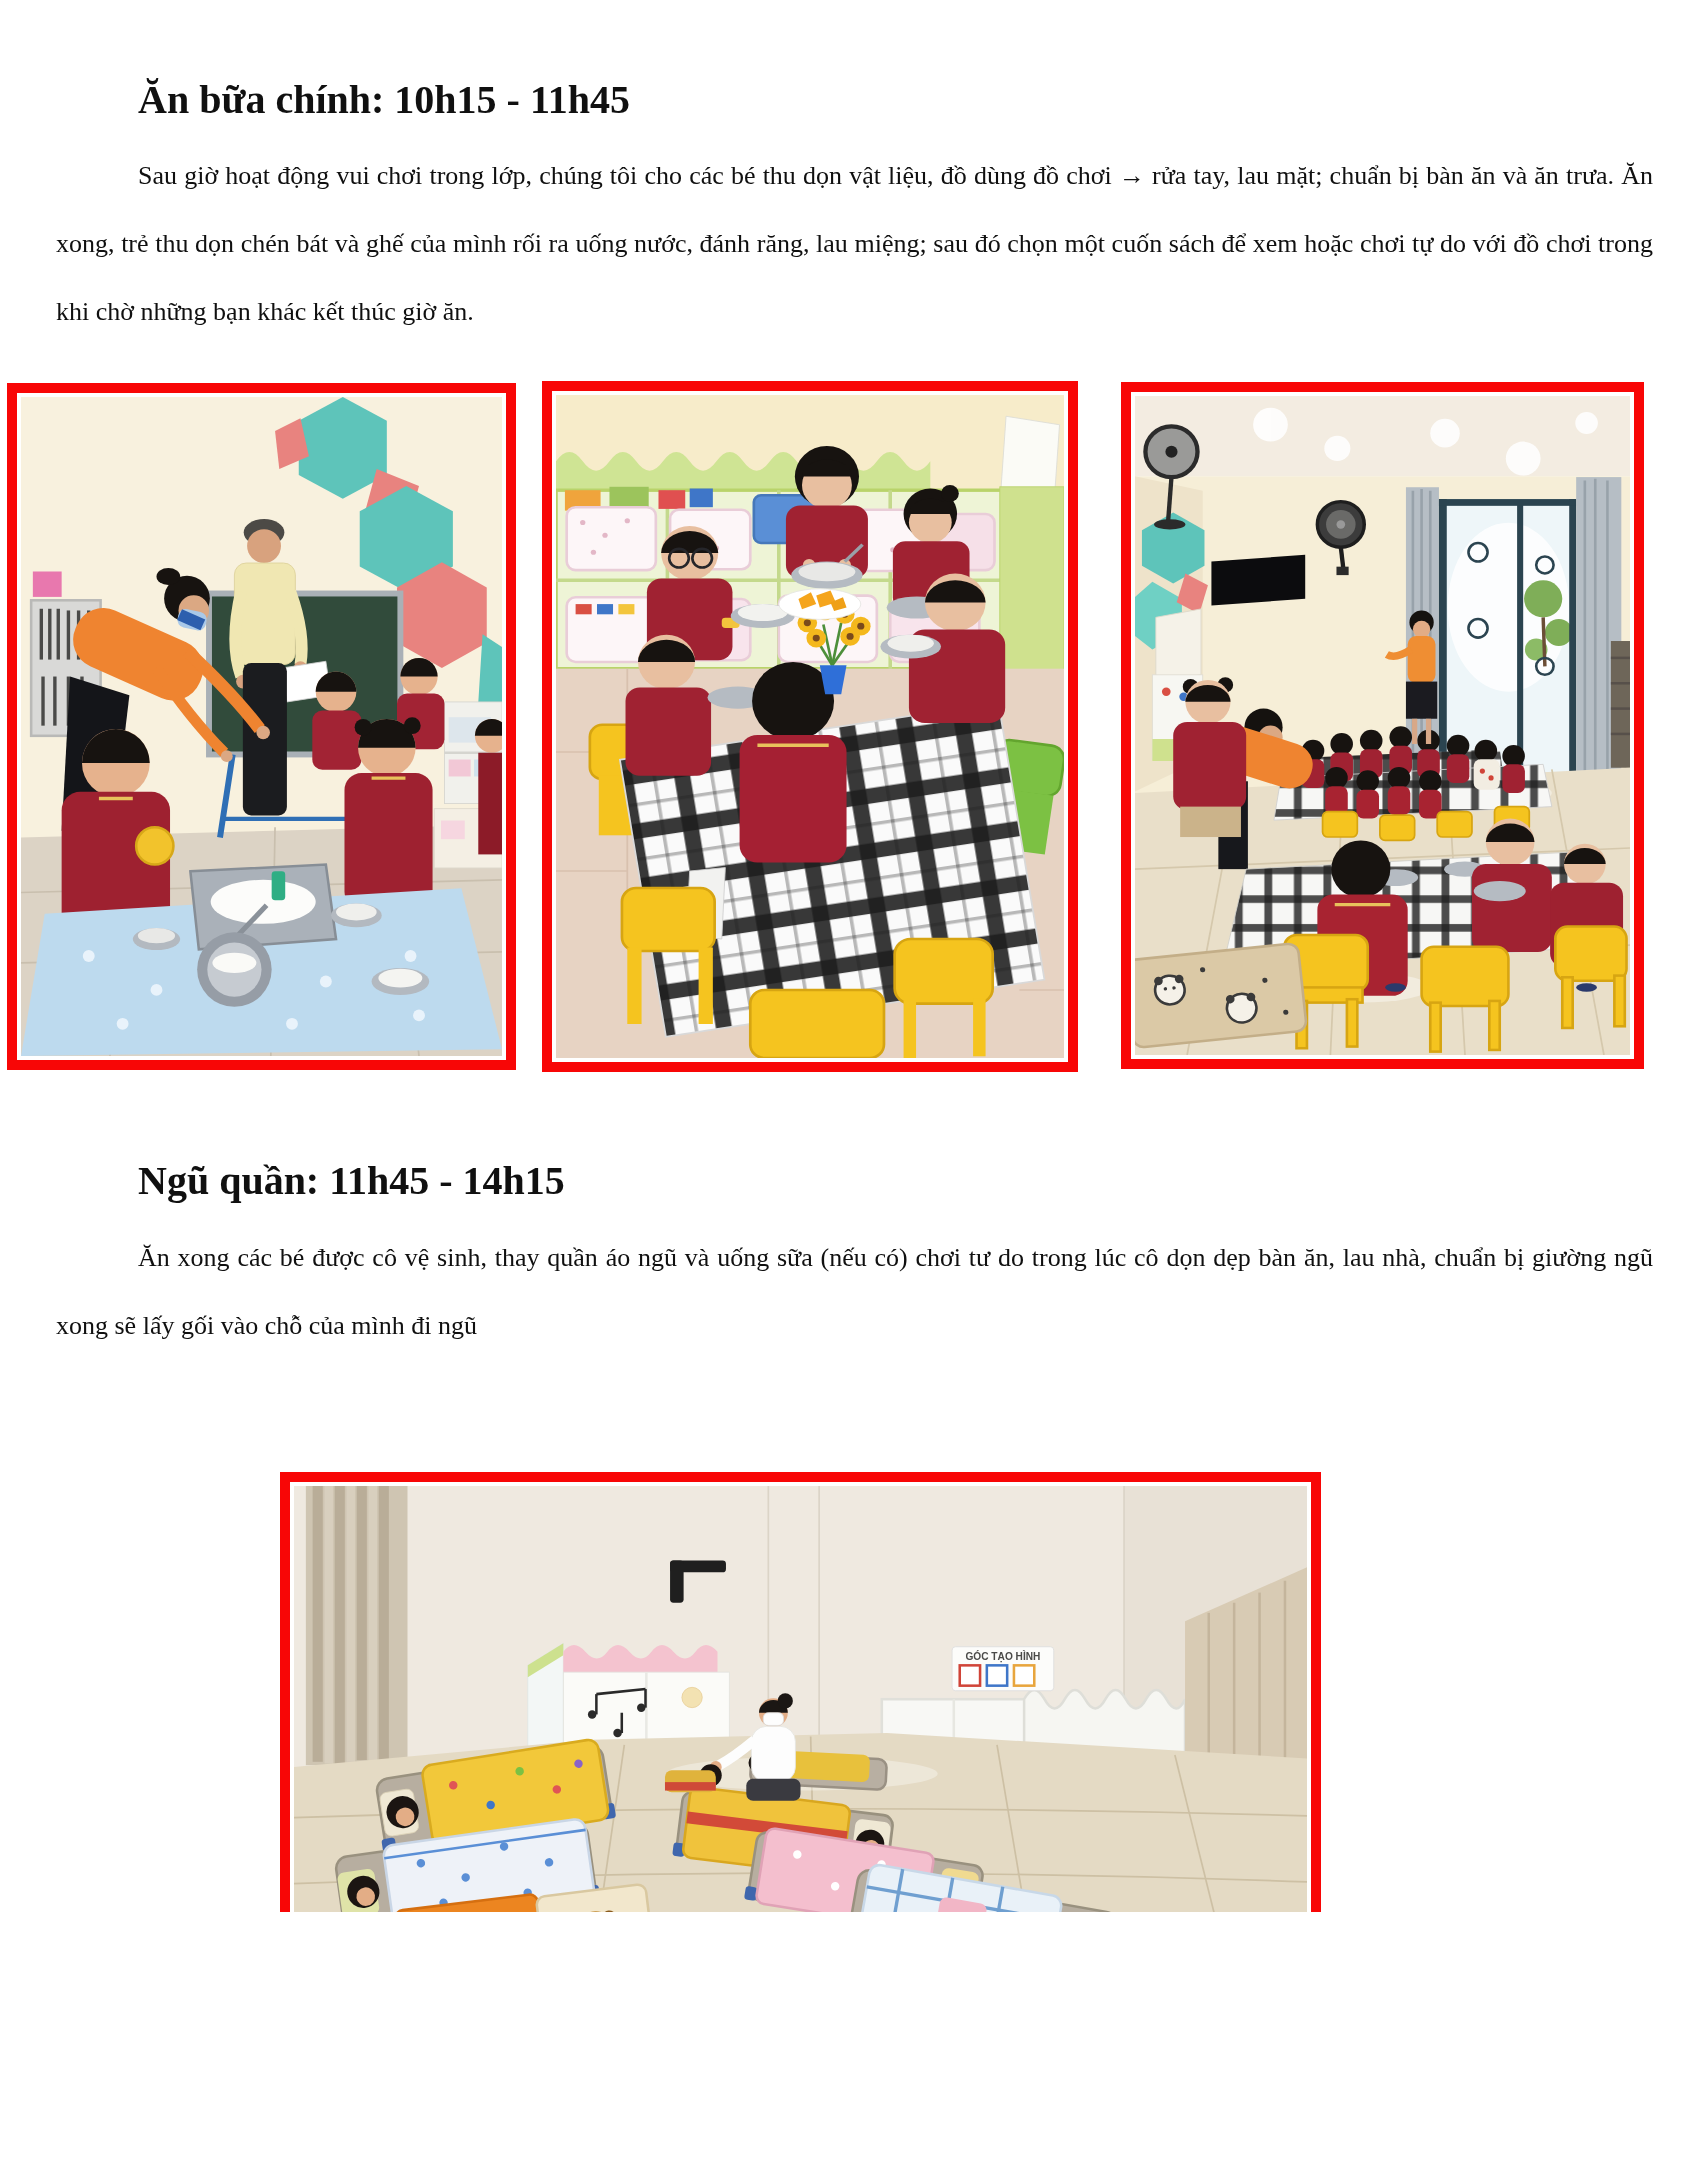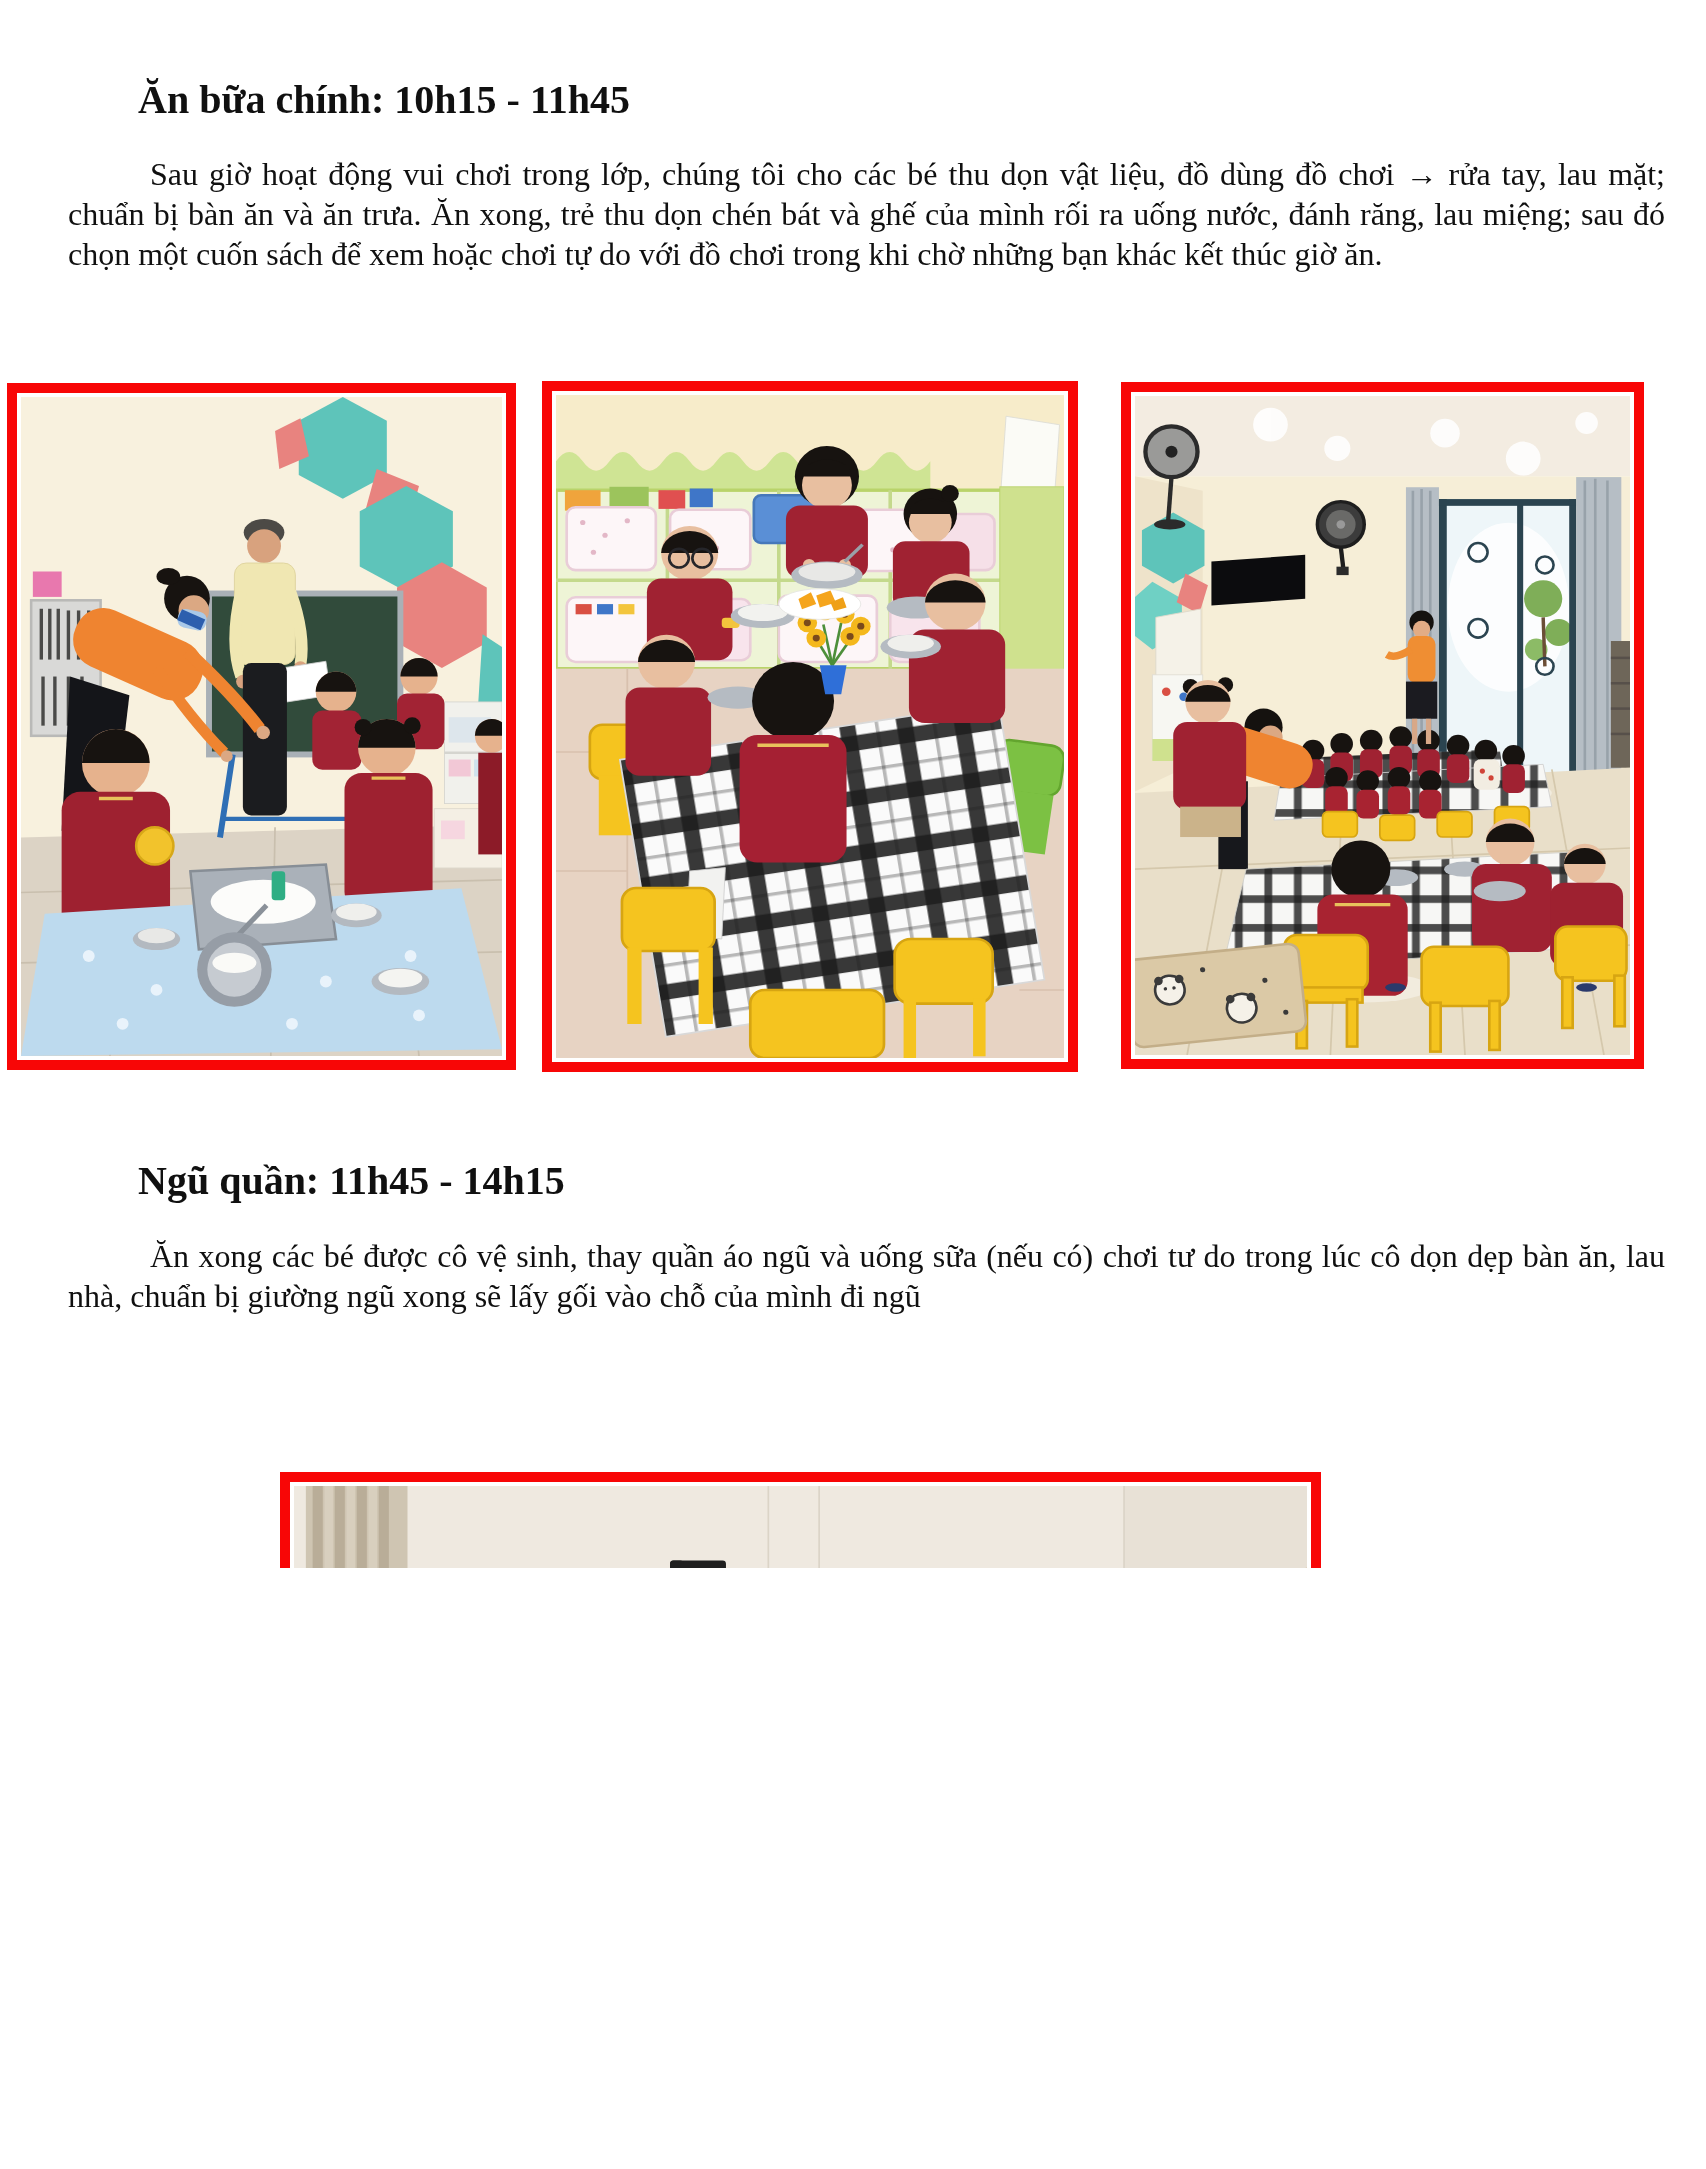--- a/index.html
+++ b/index.html
@@ -1,19 +1,19 @@
 <!DOCTYPE html>
 <html style="--photo-border: #f80606;font-size:13.6px"><head>
 <meta charset="utf-8">
 <style>
   html,body{margin:0;padding:0;background:#fff}
-  .page{position:relative;width:1706px;height:1568px;background:#fff;overflow:hidden;
+  .page{position:relative;width:1706px;height:1912px;background:#fff;overflow:hidden;
         font-family:"Liberation Serif","DejaVu Serif",serif;color:#101010}
   .heading{position:absolute;margin:0;font-weight:bold;font-size:40px;line-height:1.1;white-space:nowrap}
-  .body-text{position:absolute;margin:12px;font-size:32px;line-height:40px;text-align:justify;text-indent:82px}
+  .body-text{position:absolute;margin:0;font-size:26px;line-height:68px;text-align:justify;text-indent:82px}
   .photo-frame{position:absolute;box-sizing:border-box;border:10.2px solid var(--photo-border,#f80606);
                background:#fff;padding:4px}
   .photo-frame svg{display:block;width:100%;height:100%}
   .svgtext{font-family:"Liberation Sans","DejaVu Sans",sans-serif;font-weight:bold}
 </style>
 </head>
 <body style="background: rgb(255, 255, 255); color: rgb(16, 16, 16);">
 
 <div class="page">
 

